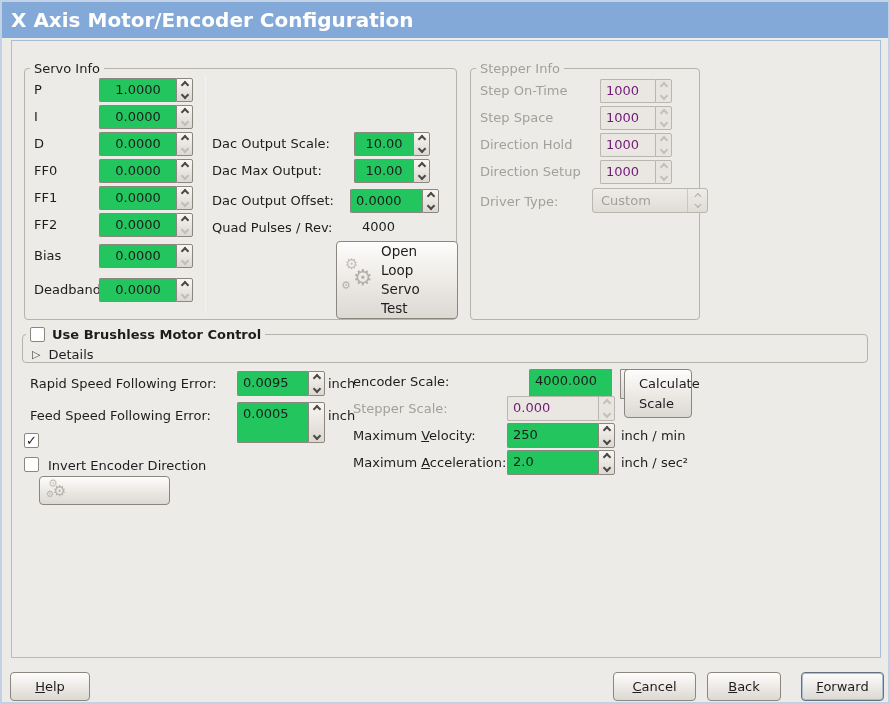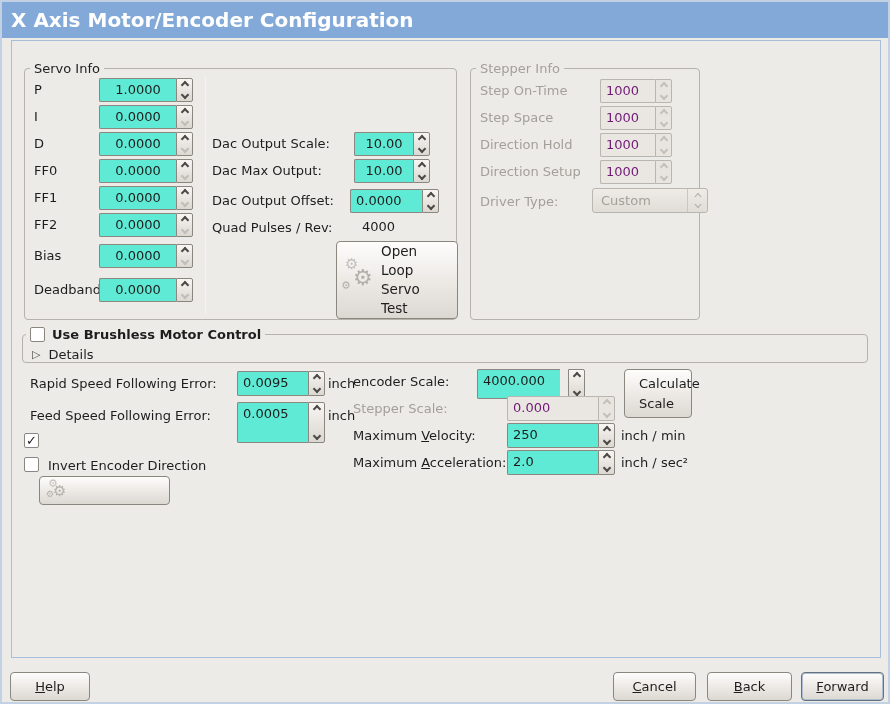--- a/index.html
+++ b/index.html
@@ -27,21 +27,21 @@
     position: absolute; background: #edebe8; padding: 0 4px; white-space: nowrap;
   }
   .lbl { position: absolute; white-space: nowrap; line-height: 18px; }
   .dis-text { color: #a3a09a; }
   .bold { font-weight: bold; }
   .mn { text-decoration: underline; }
 
   
   .spinbox { position: absolute; display: flex; height: 24px; }
   .spin-entry {
-    flex: 1; background: #5eead4; border: 1px solid #8b877f; border-right: none;
+    flex: 1; background: #22c55e; border: 1px solid #8b877f; border-right: none;
     border-radius: 2px 0 0 2px; padding: 0 5px; line-height: 22px;
     font-size: 13px; overflow: hidden; white-space: nowrap;
   }
   .center { text-align: center; }
   .spin-btns {
     position: relative; width: 17px; background: linear-gradient(#f8f6f3, #dbd7d1);
     border: 1px solid #8b877f; border-radius: 0 2px 2px 0;
   }
   .chev { position: absolute; left: 50%; width: 6px; height: 6px;
     border-style: solid; border-color: #4c4946; border-width: 2px 2px 0 0; }
@@ -307,21 +307,21 @@
 
   <div class="btn" style="left:37px;top:474px;width:131px;height:29px;justify-content:flex-start;padding-left:6px;">
     <span class="gear-icon" style="width:26px;height:24px;">
       <span class="g-small" style="left:2px;top:-2px;font-size:11px;">⚙</span>
       <span class="g-big" style="left:7px;top:3px;font-size:15px;">⚙</span>
       <span class="g-tiny" style="left:0px;top:10px;font-size:9px;">⚙</span>
     </span>
   </div>
 
   <div class="lbl" style="left:351px;top:371px;">encoder Scale:</div>
-  <div class="spinbox" style="left:475px;top:367px;width:108px;height:30px;gap:8px;">
+  <div class="spinbox" style="left:527px;top:367px;width:108px;height:30px;gap:8px;">
     <div class="spin-entry">4000.000</div>
     <div class="spin-btns">
         <span class="chev up"></span>
         <span class="chev down"></span>
       </div>
   </div>
   <div class="btn pre" style="left:622px;top:367px;width:68px;height:49px;justify-content:flex-start;padding-left:14px;line-height:20px;">
     <span class="pre">Calculate
 Scale</span>
   </div>
@@ -354,20 +354,20 @@
       </div>
   </div>
   <div class="lbl" style="left:619px;top:452px;">inch / sec²</div>
 
   <div class="btn" style="left:8px;top:670px;width:80px;height:29px;">
     <span><span class="mn">H</span><span>elp</span></span>
   </div>
   <div class="btn" style="left:611px;top:670px;width:83px;height:29px;">
     <span><span class="mn">C</span><span>ancel</span></span>
   </div>
-  <div class="btn" style="left:705px;top:670px;width:85px;height:29px;">
+  <div class="btn" style="left:705px;top:670px;width:74px;height:29px;">
     <span><span class="mn">B</span><span>ack</span></span>
   </div>
   <div class="btn default-btn" style="left:799px;top:670px;width:83px;height:29px;">
     <span><span class="mn">F</span><span>orward</span></span>
   </div>
 
 </div>
 
 </body></html>

